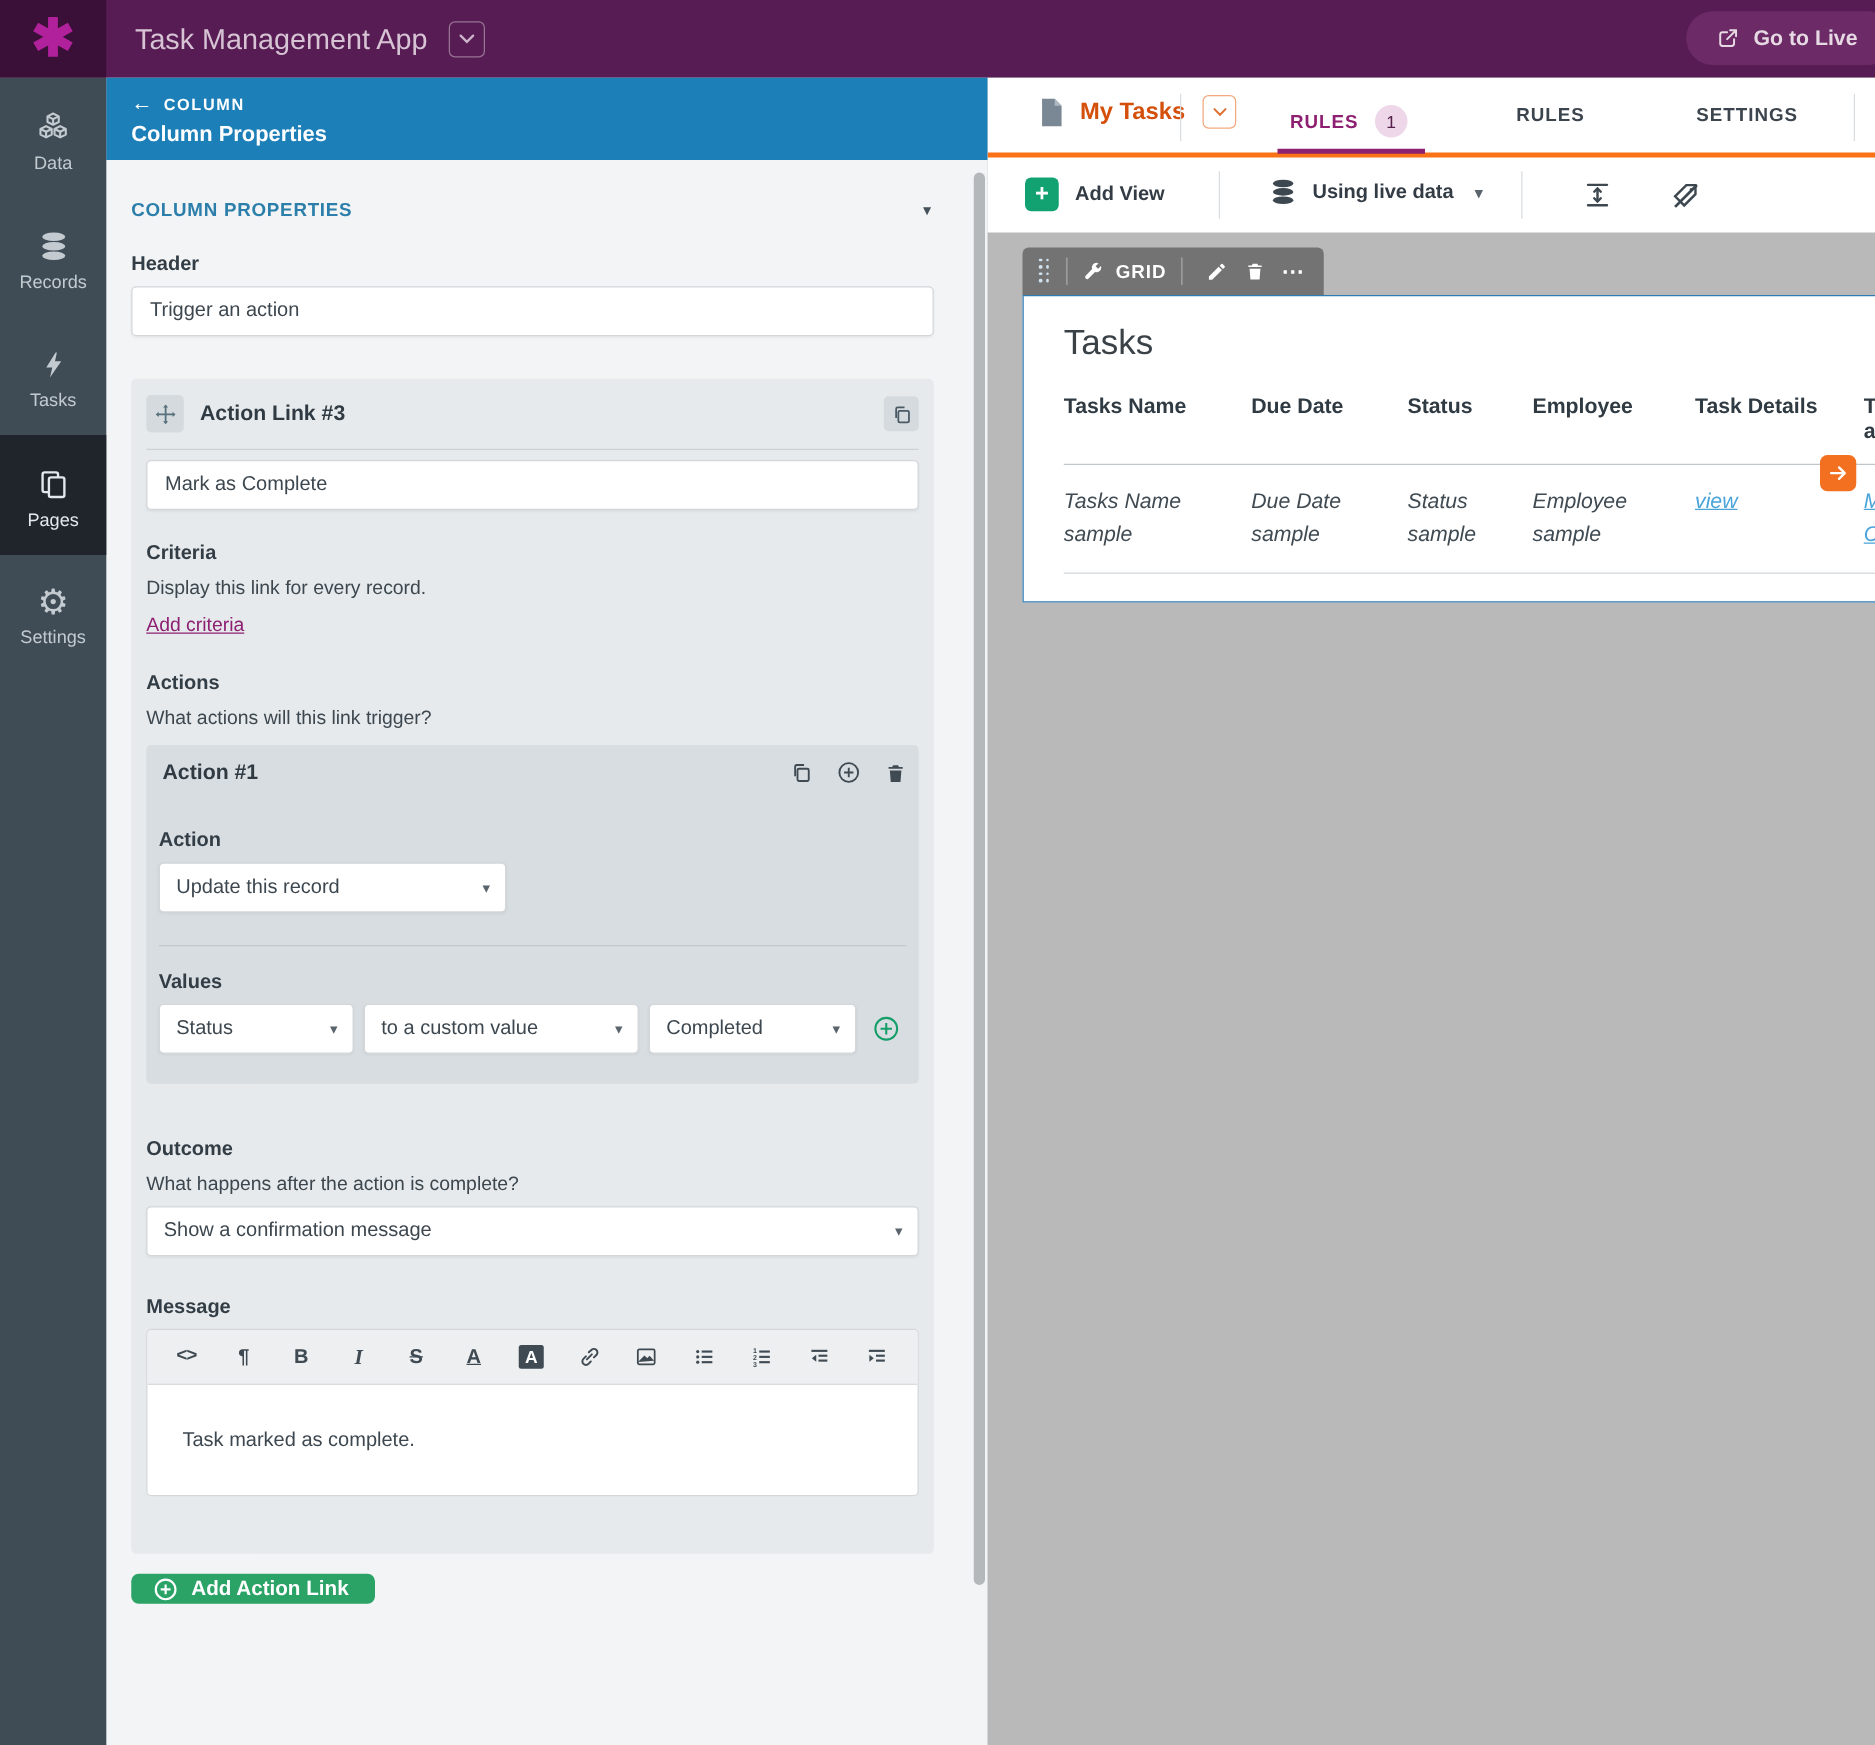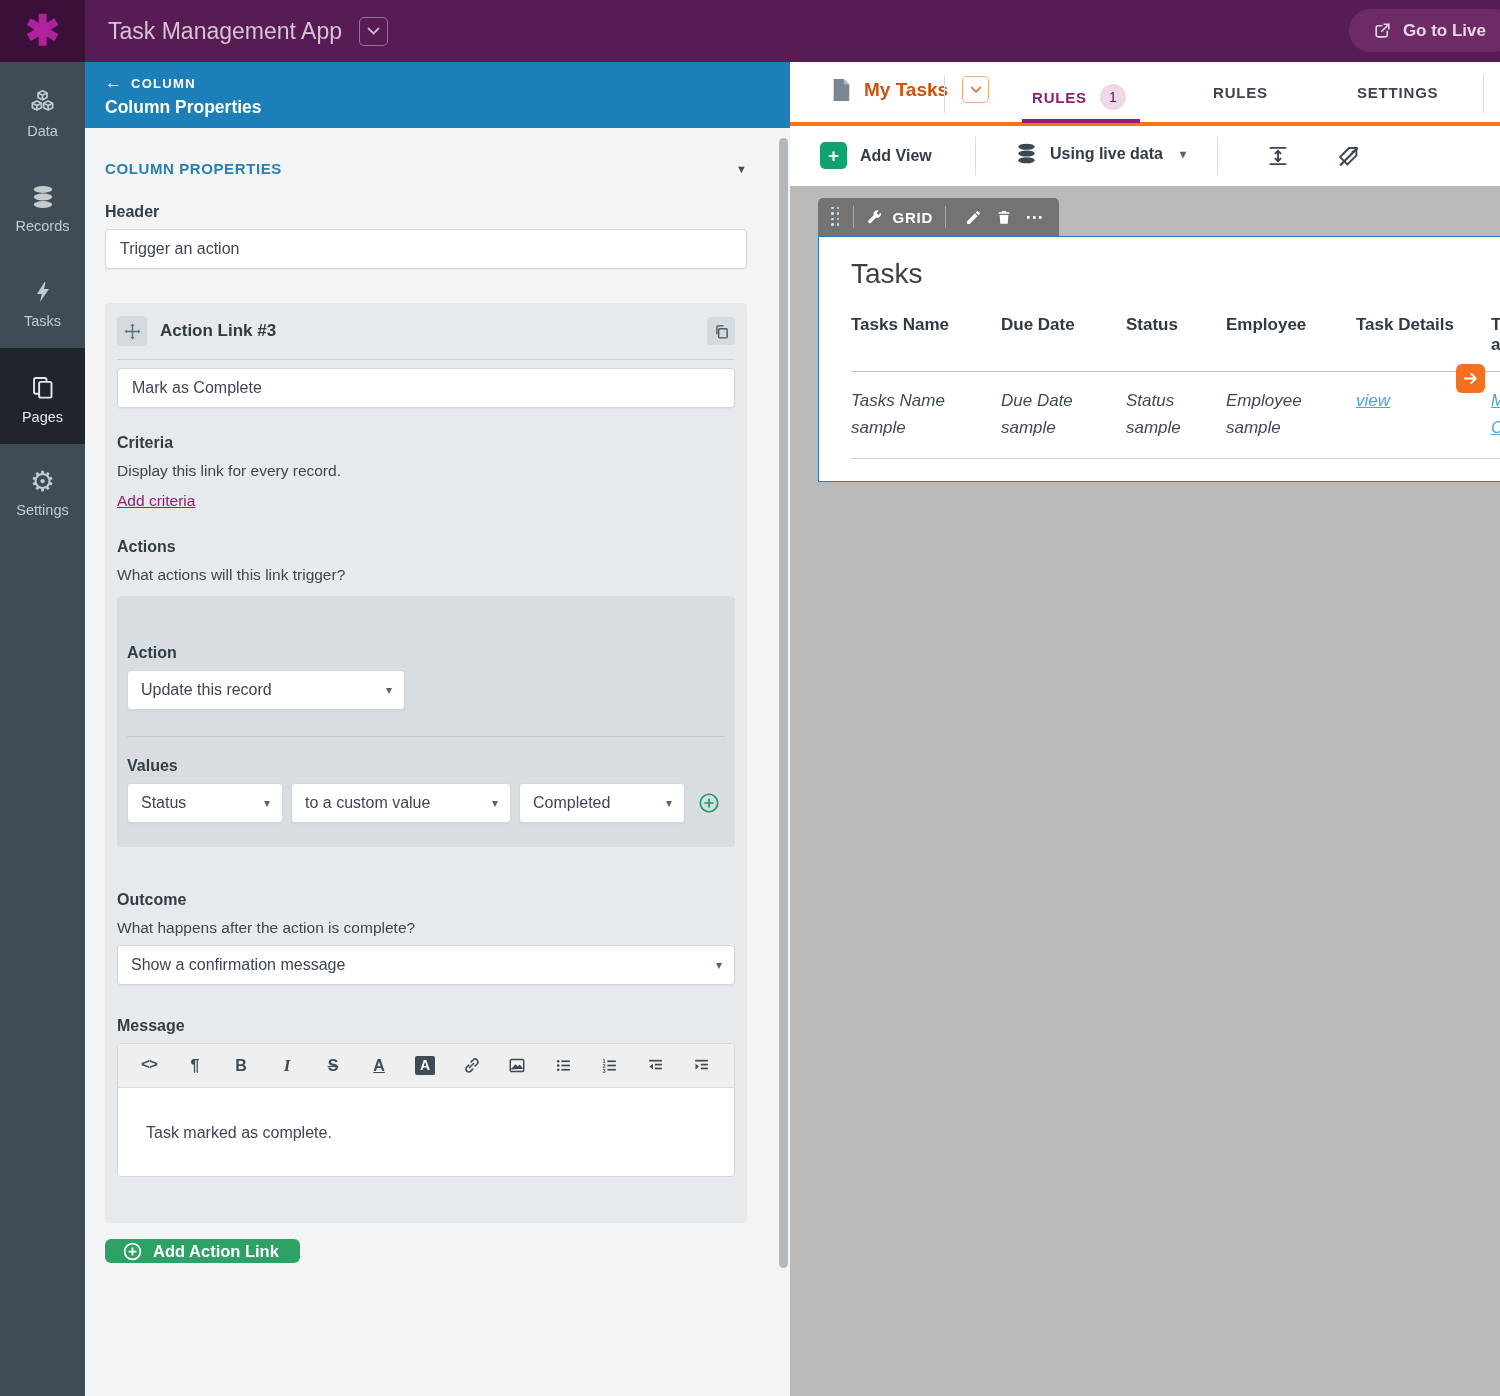--- a/index.html
+++ b/index.html
@@ -221,20 +221,43 @@
 
         <div class="lbl mt26">Criteria</div>
         <div class="hint mt10">Display this link for every record.</div>
         <span class="linklike mt12">Add criteria</span>
 
         <div class="lbl mt28">Actions</div>
         <div class="hint mt10">What actions will this link trigger?</div>
 
         
         <div class="card2">
+          <div class="card-head">
+            <span class="card-title">Action #1</span>
+            <span class="grow"></span>
+            <span class="head-icons">
+              <span>
+                <svg width="18" height="18" viewBox="0 0 24 24" fill="none" stroke="#3f4a52" stroke-width="2">
+                    <rect x="8" y="8" width="12" height="13" rx="1.5"></rect>
+                    <path d="M5.5 16V5.8A1.8 1.8 0 0 1 7.3 4H15"></path>
+                  </svg>
+              </span>
+              <span>
+                <svg width="20" height="20" viewBox="0 0 24 24" fill="none" stroke="#3f4a52" stroke-width="1.8">
+                    <circle cx="12" cy="12" r="9"></circle>
+                    <path d="M12 7.5v9M7.5 12h9"></path>
+                  </svg>
+              </span>
+              <span>
+                <svg width="17" height="19" viewBox="0 0 24 24" fill="#3f4a52">
+                    <path d="M9.2 3h5.6l1 2H20v2H4V5h4.2zM5.5 9h13l-1 13h-11z"></path>
+                  </svg>
+              </span>
+            </span>
+          </div>
 
           <div class="lbl mt36">Action</div>
           <div class="select mt8" style="width:278px">
             <span>Update this record</span>
             <span class="caret">▾</span>
           </div>
 
           <div class="hr2"></div>
           <div class="lbl mt20">Values</div>
           <div class="values-row">

